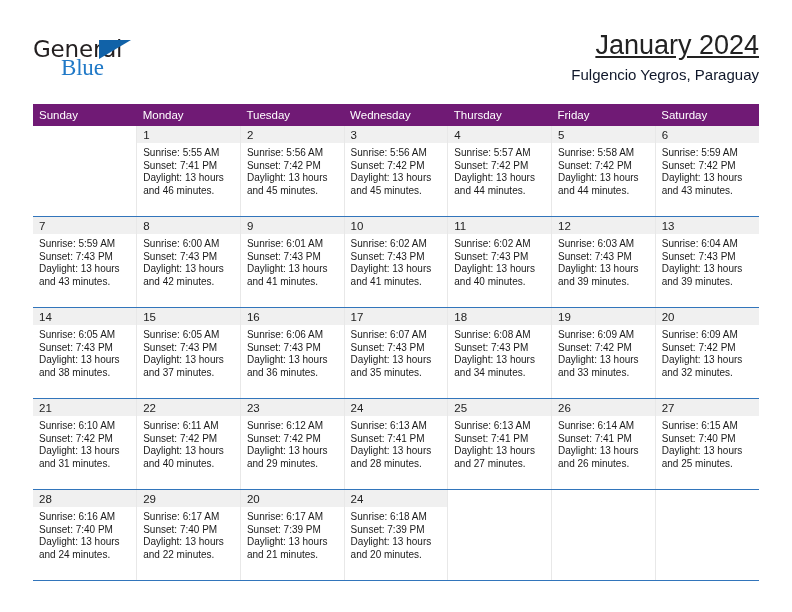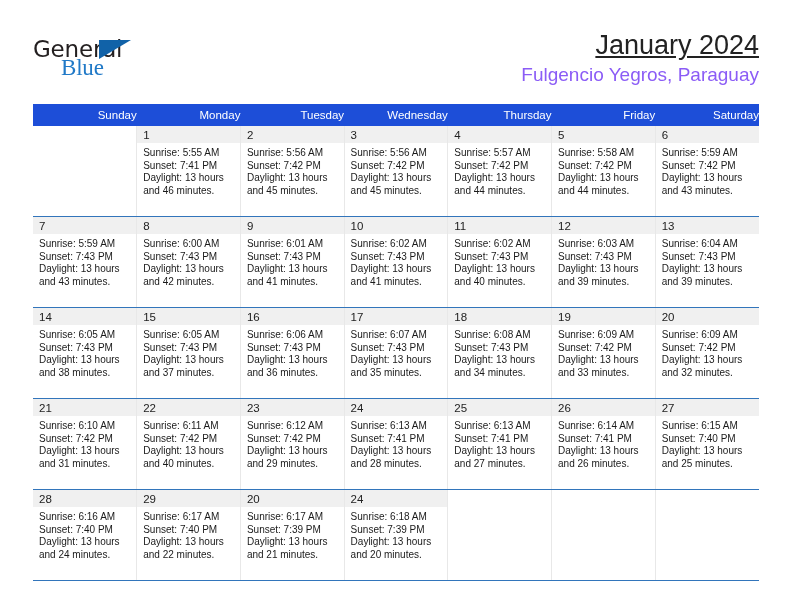--- a/index.html
+++ b/index.html
@@ -70,42 +70,42 @@
     text-align: right;
   }
   .cal-title {
     font-size: 27px;
     color: #222222;
     line-height: 34px;
     white-space: nowrap;
     text-decoration: underline;
   }
   .cal-subtitle {
-    font-size: 19px;
-    color: #8b5cf6;
+    font-size: 15px;
+    color: #0f172a;
     line-height: 22px;
     margin-top: 2px;
     white-space: nowrap;
   }
 
   
   .calendar {
     position: absolute;
     left: 33px;
     top: 104px;
     width: 726px;
     border-collapse: collapse;
     table-layout: fixed;
   }
   .calendar th {
-    background: #1d4ed8;
+    background: #701a75;
     color: #ffffff;
     font-size: 11.5px;
     font-weight: normal;
-    text-align: right;
+    text-align: left;
     padding: 5px 0 5px 6px;
     height: 11px;
     border: none;
   }
   .calendar td {
     vertical-align: top;
     padding: 0;
     border: none;
     width: 103.71px;
     height: 90px;

